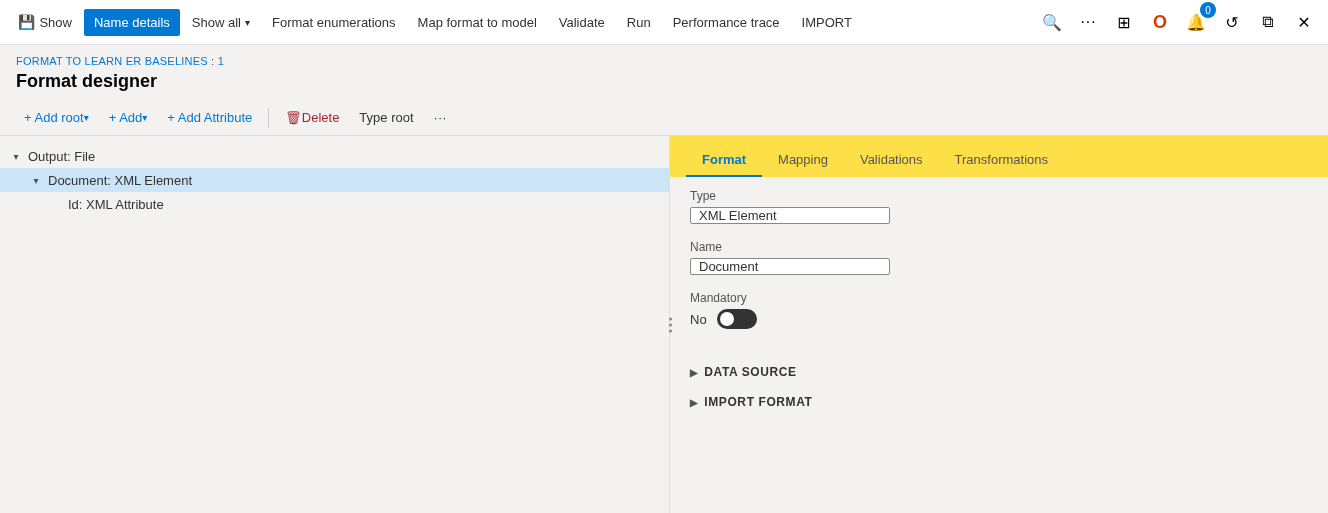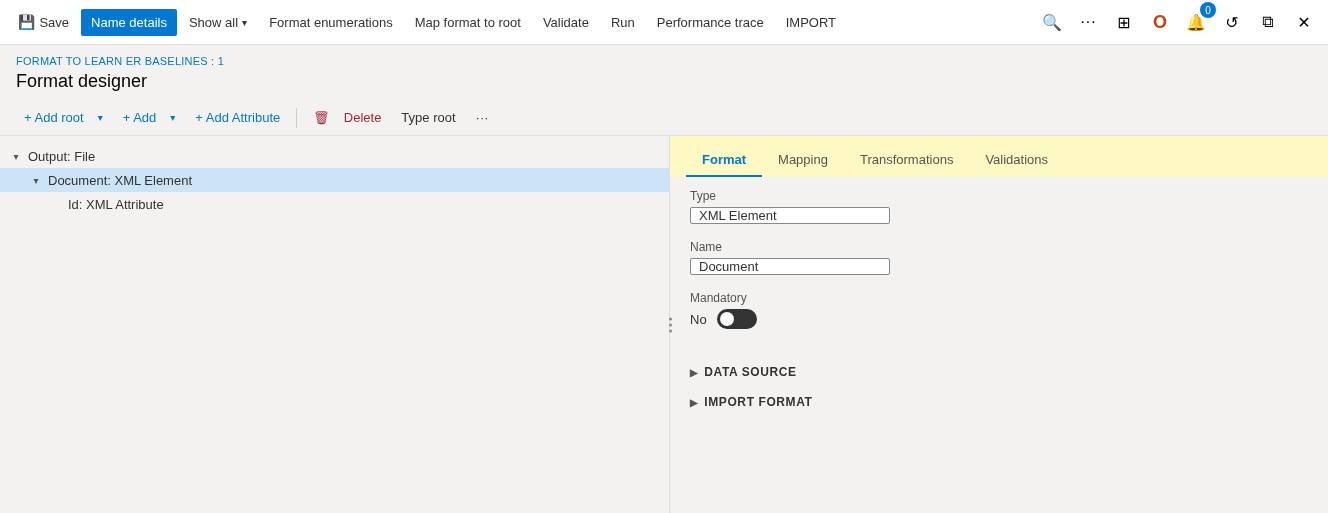--- a/index.html
+++ b/index.html
@@ -40,32 +40,32 @@
       display: flex; align-items: center; justify-content: center;
     }
 
     
     .main { display: flex; flex-direction: column; height: calc(513px - 45px); }
 
     
     .header { padding: 10px 16px 8px; background: #f3f2f1; }
     .breadcrumb { font-size: 11px; color: #555; margin-bottom: 4px; text-transform: uppercase; letter-spacing: 0.02em; }
     .breadcrumb span { color: #0078d4; }
-    .page-title { font-size: 18px; font-weight: 400; color: #000; }
+    .page-title { font-size: 18px; font-weight: 700; color: #000; }
 
     
     .secondary-toolbar {
       display: flex; align-items: center;
       padding: 6px 16px;
       background: #f3f2f1;
       gap: 4px;
       border-bottom: 1px solid #ddd;
     }
     .sec-btn {
-      display: flex; align-items: center; gap: 14px;
+      display: flex; align-items: center; gap: 0;
       padding: 4px 8px; border: none; background: transparent;
       cursor: pointer; font-size: 13px; color: #0078d4; border-radius: 2px;
     }
     .sec-sep { width: 1px; height: 20px; background: #ccc; margin: 0 4px; }
     .sec-btn.danger { color: #a4262c; }
     .sec-btn.neutral { color: #333; }
 
     
     .tree-panel {
       width: 670px; flex-shrink: 0;
@@ -93,21 +93,21 @@
       flex: 1;
       background: #f3f2f1;
       overflow-y: auto;
       padding: 0;
     }
 
     
     .right-tabs {
       display: flex; gap: 0;
       padding: 8px 16px 0;
-      background: #fef9c3;
+      background: #fde047;
     }
     .right-tab {
       padding: 8px 16px;
       cursor: pointer;
       font-size: 13px; color: #555;
       border-bottom: 2px solid transparent;
       white-space: nowrap;
     }
     .right-tab.active { color: #0078d4; border-bottom-color: #0078d4; font-weight: 600; }
 
@@ -154,34 +154,34 @@
     .drag-dot { width: 3px; height: 3px; border-radius: 50%; background: #888; }
 
     .content-wrapper { position: relative; display: flex; flex: 1; overflow: hidden; }
   </style>
 </head>
 <body>
 
 <div class="toolbar">
   <button class="toolbar-btn">
     <span class="icon">💾</span>
-    <span>Save</span>
+    <span>Show</span>
   </button>
   <button class="toolbar-btn active">
     <span>Name details</span>
   </button>
   <button class="toolbar-btn">
     <span>Show all</span>
     <span style="font-size:10px;">▾</span>
   </button>
   <button class="toolbar-btn">
     <span>Format enumerations</span>
   </button>
   <button class="toolbar-btn">
-    <span>Map format to root</span>
+    <span>Map format to model</span>
   </button>
   <button class="toolbar-btn">
     <span>Validate</span>
   </button>
   <button class="toolbar-btn">
     <span>Run</span>
   </button>
   <button class="toolbar-btn">
     <span>Performance trace</span>
   </button>
@@ -287,24 +287,24 @@
     <div class="right-panel">
 
       <div class="right-tabs">
         <div class="right-tab active">
           <span>Format</span>
         </div>
         <div class="right-tab">
           <span>Mapping</span>
         </div>
         <div class="right-tab">
+          <span>Validations</span>
+        </div>
+        <div class="right-tab">
           <span>Transformations</span>
-        </div>
-        <div class="right-tab">
-          <span>Validations</span>
         </div>
       </div>
 
       <div class="form-section">
 
         <div class="field-group">
           <div class="field-label">Type</div>
           <input class="field-input" type="text" value="XML Element" style="">
         </div>
 

